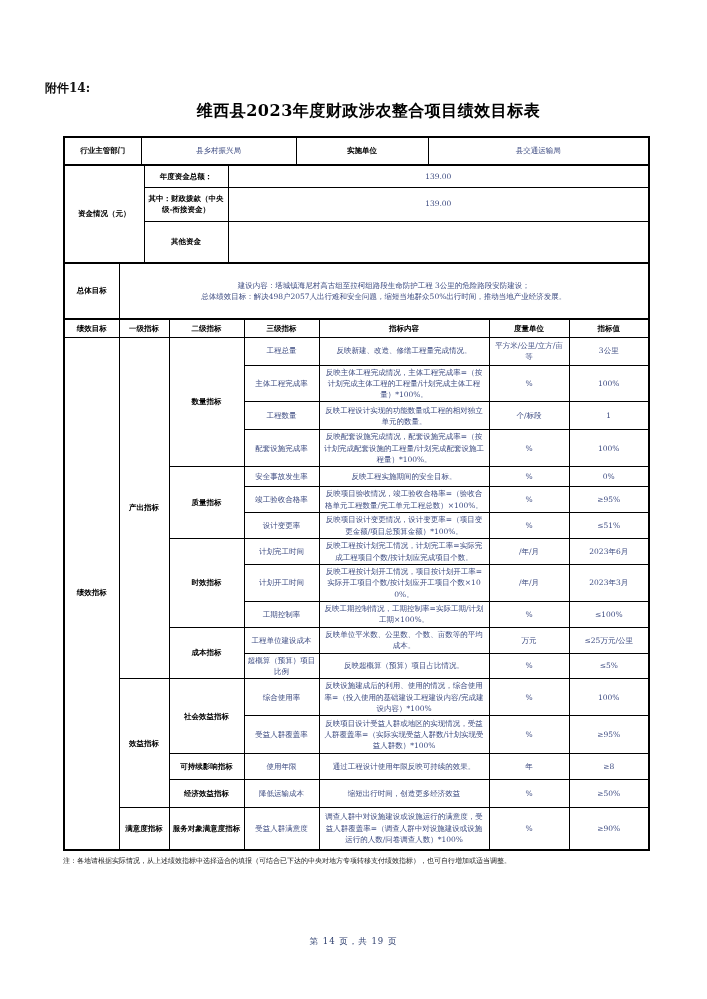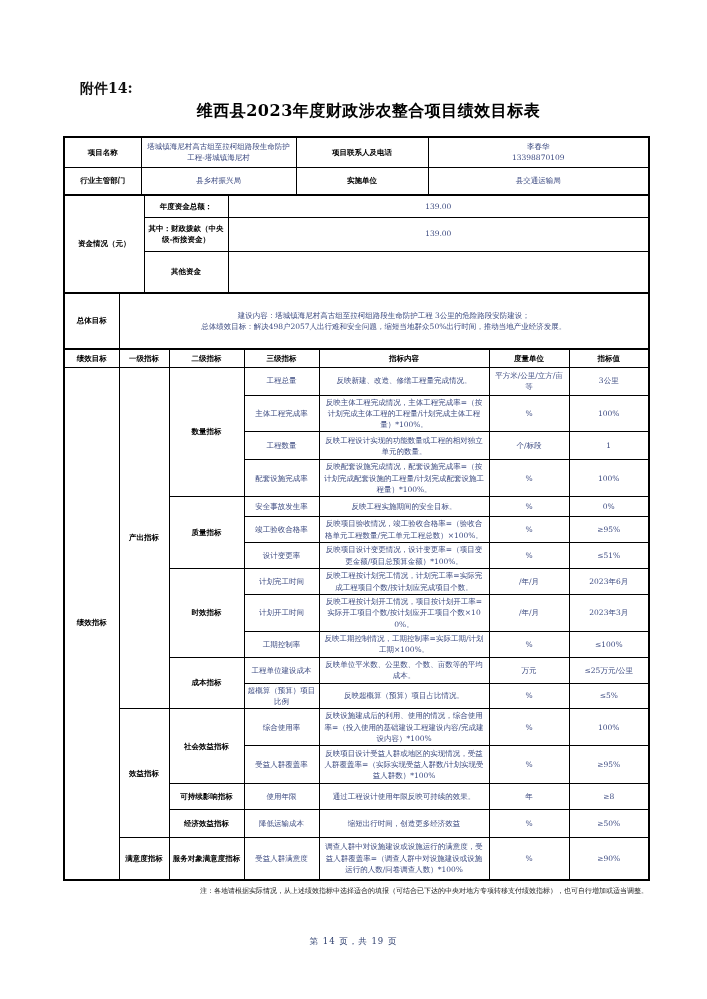--- a/index.html
+++ b/index.html
@@ -1,58 +1,49 @@
 <!DOCTYPE html>
 <html><head>
 <meta charset="utf-8">
 <style>
   html,body{margin:0;padding:0;}
   body{
     width:707px;height:999px;background:#ffffff;position:relative;overflow:hidden;
     font-family:"DejaVu Serif","Liberation Serif",serif;color:#000;
   }
-  .attach{position:absolute;left:80px;top:80px;font-size:14px;font-weight:bold;color:#111;}
+  .attach{position:absolute;left:45px;top:80px;font-size:12px;font-weight:bold;color:#111;}
   .title{position:absolute;left:0;top:101px;width:707px;text-align:center;
          font-size:16px;font-weight:bold;color:#000;letter-spacing:0.5px;margin-left:15px;}
   .tables{position:absolute;left:63px;top:136px;width:585px;}
   table.t{border-collapse:collapse;table-layout:fixed;width:585px;border:2px solid #000;}
   table.t + table.t{margin-top:-2px;}
   .t td{border:1px solid #000;padding:1px 3px;font-size:7.5px;line-height:1.5;
         text-align:center;vertical-align:middle;color:#3c4a80;word-break:break-all;}
   .lbl{font-weight:bold;color:#000 !important;}
   .left{text-align:left;}
-  .note{margin-top:6px;font-size:7px;color:#1a1a1a;line-height:1.4;text-align:right;}
+  .note{margin-top:6px;font-size:7px;color:#1a1a1a;line-height:1.4;}
   .footer{position:absolute;left:0;top:936px;width:707px;text-align:center;
           font-size:8.5px;color:#2e3f6e;letter-spacing:1px;}
 </style>
 </head>
 <body>
 
 <div class="attach">附件14:</div>
 <div class="title">维西县2023年度财政涉农整合项目绩效目标表</div>
 
 <div class="tables">
 
   <table class="t">
     <colgroup>
         <col style="width:77px">
         <col style="width:155px">
         <col style="width:132px">
         <col style="width:221px">
       </colgroup>
     <tbody>
-        <tr style="height:30px">
-      <td class="lbl">项目名称</td>
-      <td>塔城镇海尼村高古组至拉柯组路段生命防护工程-塔城镇海尼村</td>
-      <td class="lbl">项目联系人及电话</td>
-      <td>
-        <div>李春华</div>
-        <div>13398870109</div>
-      </td>
-    </tr>
     <tr style="height:28px">
       <td class="lbl">行业主管部门</td>
       <td>县乡村振兴局</td>
       <td class="lbl">实施单位</td>
       <td>县交通运输局</td>
     </tr>
   </tbody>
     </table>
 
   <table class="t">

